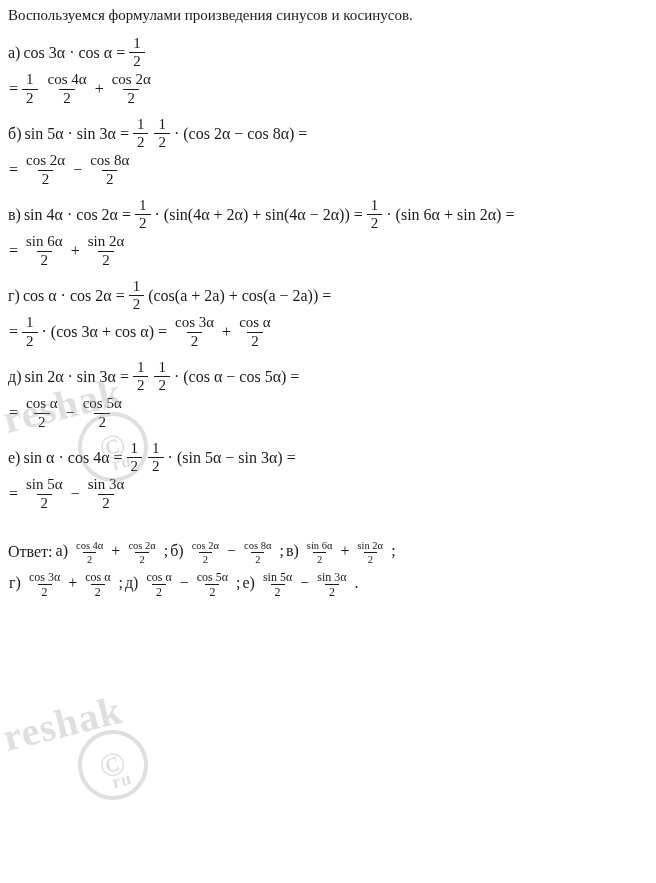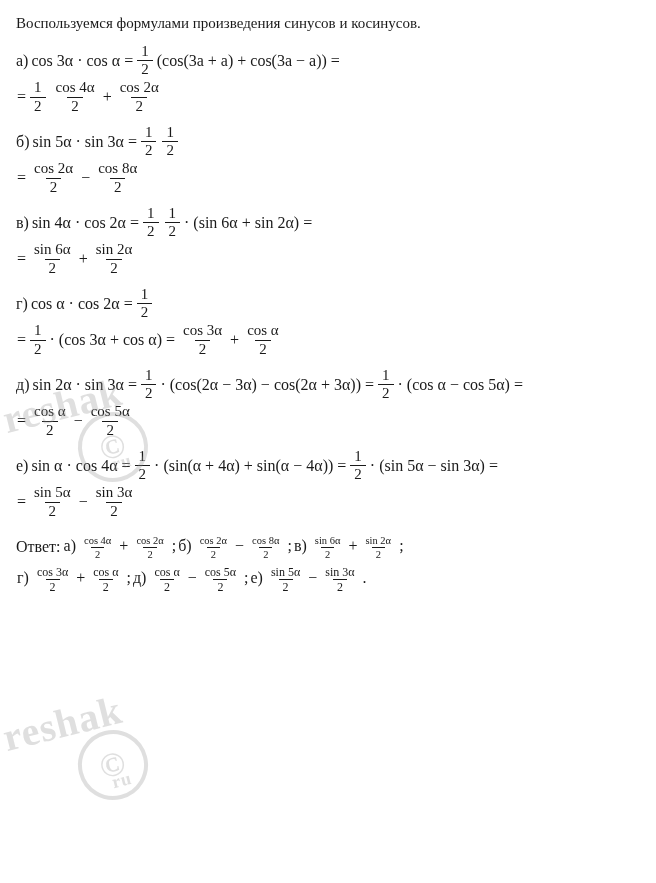--- a/index.html
+++ b/index.html
@@ -12,21 +12,21 @@
     background: #ffffff;
     font-family: "Liberation Serif", serif;
     color: #1a1a1a;
     position: relative;
     overflow: hidden;
   }
   .page {
     position: relative;
     width: 656px;
     height: 883px;
-    padding: 8px;
+    padding: 0;
     box-sizing: border-box;
   }
   .intro {
     font-size: 15px;
     padding: 6px 8px 0 8px;
     line-height: 1.3;
   }
   .block {
     padding: 0 8px;
     margin-top: 10px;
@@ -62,21 +62,21 @@
   }
   .frac .den {
     padding: 1px 4px 0 4px;
     border-top: 1px solid #1a1a1a;
     font-size: 15px;
   }
   .frac.small .num, .frac.small .den { font-size: 12px; }
   .frac.tiny .num, .frac.tiny .den { font-size: 10.5px; }
   .answer {
     padding: 0 8px;
-    margin-top: 15px;
+    margin-top: 28px;
     font-size: 16px;
   }
   .answer .line { margin-bottom: 6px; }
   .lbl { margin-right: 2px; }
   .wm {
     position: absolute;
     font-family: "Liberation Serif", serif;
     color: rgba(150,150,150,0.30);
     pointer-events: none;
     user-select: none;
@@ -109,21 +109,20 @@
 
   <div class="blocks">
       <div class="block">
         <div class="line">
           <span class="lbl">а)</span>
           <span class="tok">cos 3α · cos α =</span>
           <span class="frac">
             <span class="num">1</span>
             <span class="den">2</span>
           </span>
-          <span class="tok">(cos(3a + a) + cos(3a − a)) =</span>
         </div>
         <div class="line indent">
           <span class="tok">=</span>
           <span class="frac">
             <span class="num">1</span>
             <span class="den">2</span>
           </span>
           <span class="frac">
             <span class="num">cos 4α</span>
             <span class="den">2</span>
@@ -140,20 +139,21 @@
           <span class="lbl">б)</span>
           <span class="tok">sin 5α · sin 3α =</span>
           <span class="frac">
             <span class="num">1</span>
             <span class="den">2</span>
           </span>
           <span class="frac">
             <span class="num">1</span>
             <span class="den">2</span>
           </span>
+          <span class="tok">· (cos 2α − cos 8α) =</span>
         </div>
         <div class="line indent">
           <span class="tok">=</span>
           <span class="frac">
             <span class="num">cos 2α</span>
             <span class="den">2</span>
           </span>
           <span class="tok">−</span>
           <span class="frac">
             <span class="num">cos 8α</span>
@@ -162,20 +162,21 @@
         </div>
       </div>
       <div class="block">
         <div class="line">
           <span class="lbl">в)</span>
           <span class="tok">sin 4α · cos 2α =</span>
           <span class="frac">
             <span class="num">1</span>
             <span class="den">2</span>
           </span>
+          <span class="tok">· (sin(4α + 2α) + sin(4α − 2α)) =</span>
           <span class="frac">
             <span class="num">1</span>
             <span class="den">2</span>
           </span>
           <span class="tok">· (sin 6α + sin 2α) =</span>
         </div>
         <div class="line indent">
           <span class="tok">=</span>
           <span class="frac">
             <span class="num">sin 6α</span>
@@ -189,20 +190,21 @@
         </div>
       </div>
       <div class="block">
         <div class="line">
           <span class="lbl">г)</span>
           <span class="tok">cos α · cos 2α =</span>
           <span class="frac">
             <span class="num">1</span>
             <span class="den">2</span>
           </span>
+          <span class="tok">(cos(a + 2a) + cos(a − 2a)) =</span>
         </div>
         <div class="line indent">
           <span class="tok">=</span>
           <span class="frac">
             <span class="num">1</span>
             <span class="den">2</span>
           </span>
           <span class="tok">· (cos 3α + cos α) =</span>
           <span class="frac">
             <span class="num">cos 3α</span>
@@ -216,21 +218,20 @@
         </div>
       </div>
       <div class="block">
         <div class="line">
           <span class="lbl">д)</span>
           <span class="tok">sin 2α · sin 3α =</span>
           <span class="frac">
             <span class="num">1</span>
             <span class="den">2</span>
           </span>
-          <span class="tok">· (cos(2α − 3α) − cos(2α + 3α)) =</span>
           <span class="frac">
             <span class="num">1</span>
             <span class="den">2</span>
           </span>
           <span class="tok">· (cos α − cos 5α) =</span>
         </div>
         <div class="line indent">
           <span class="tok">=</span>
           <span class="frac">
             <span class="num">cos α</span>
@@ -244,21 +245,20 @@
         </div>
       </div>
       <div class="block">
         <div class="line">
           <span class="lbl">е)</span>
           <span class="tok">sin α · cos 4α =</span>
           <span class="frac">
             <span class="num">1</span>
             <span class="den">2</span>
           </span>
-          <span class="tok">· (sin(α + 4α) + sin(α − 4α)) =</span>
           <span class="frac">
             <span class="num">1</span>
             <span class="den">2</span>
           </span>
           <span class="tok">· (sin 5α − sin 3α) =</span>
         </div>
         <div class="line indent">
           <span class="tok">=</span>
           <span class="frac">
             <span class="num">sin 5α</span>

